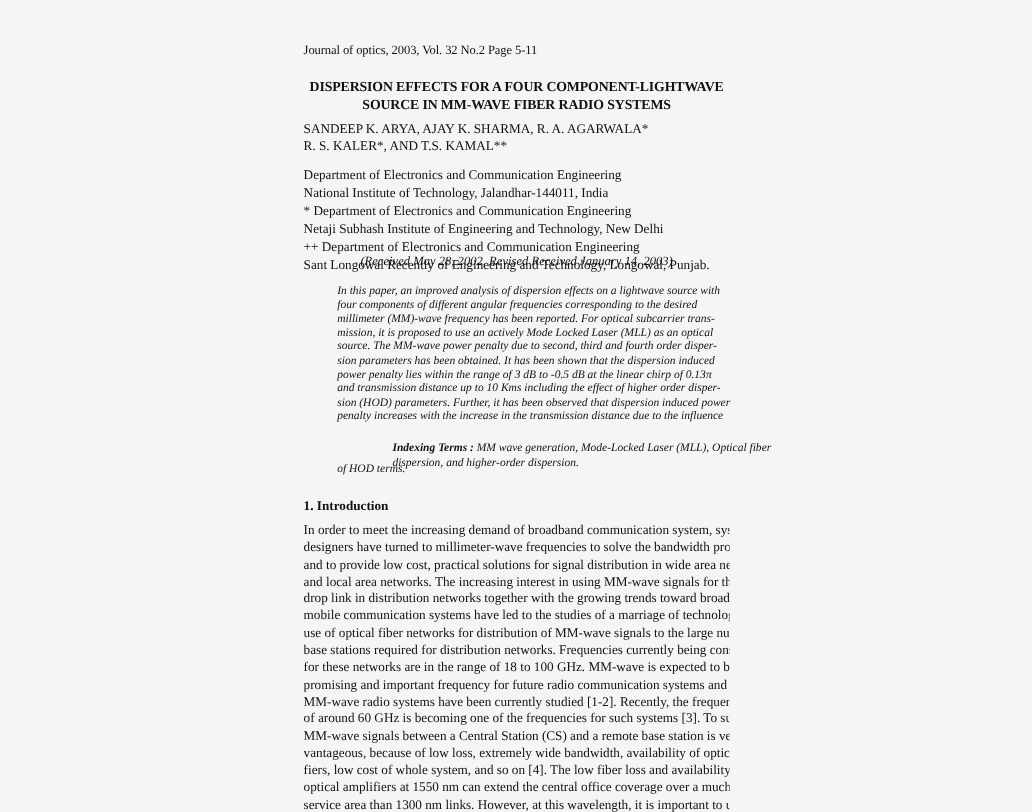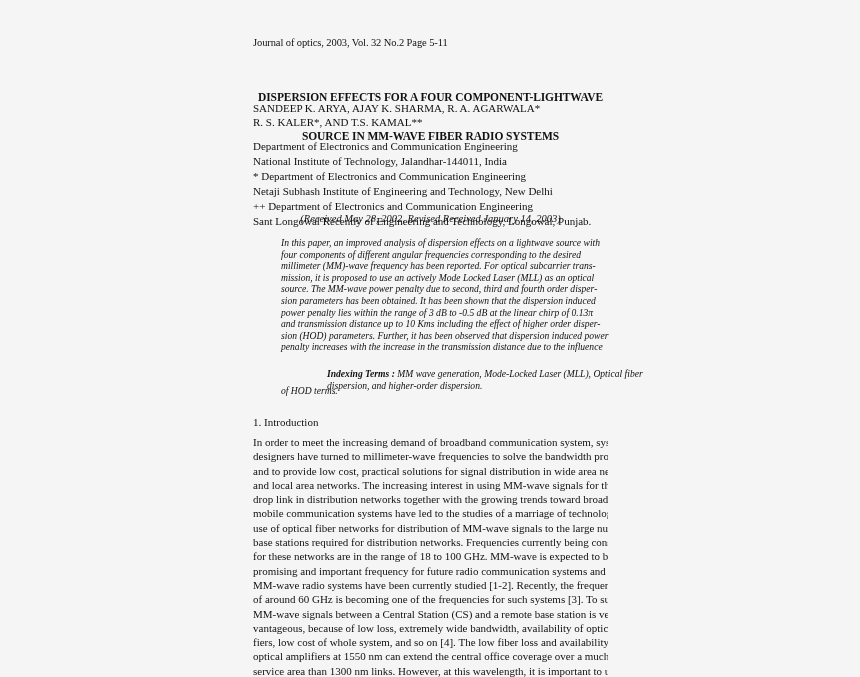--- a/index.html
+++ b/index.html
@@ -33,21 +33,21 @@
       position: absolute;
       left: 0;
       top: 66px;
       width: 355px;
       text-align: center;
       font-weight: bold;
       font-size: 11.5px;
       line-height: 15px;
       letter-spacing: -0.1px;
     }
-    .title .line { display: block; white-space: nowrap; margin-top: 24px; }
+    .title .line { display: block; white-space: nowrap; }
     .authors {
       position: absolute;
       left: 0;
       top: 101px;
       width: 355px;
       text-align: left;
       font-size: 11px;
       line-height: 14px;
     }
     .authors .line { display: block; white-space: nowrap; }
@@ -92,21 +92,21 @@
       line-height: 12px;
       margin-left: 46px;
     }
     .index-terms .line { display: block; white-space: nowrap; text-align: justify; text-align-last: justify; height: 12px; }
     .index-terms .line.last { text-align-last: left; }
     .index-terms .label { font-weight: bold; }
     .section-heading {
       position: absolute;
       left: 0;
       top: 416px;
-      font-weight: normal;
+      font-weight: bold;
       font-size: 11px;
       white-space: nowrap;
     }
     .body-text {
       position: absolute;
       left: 0;
       top: 435px;
       width: 355px;
       font-size: 11px;
       line-height: 14.3px;

